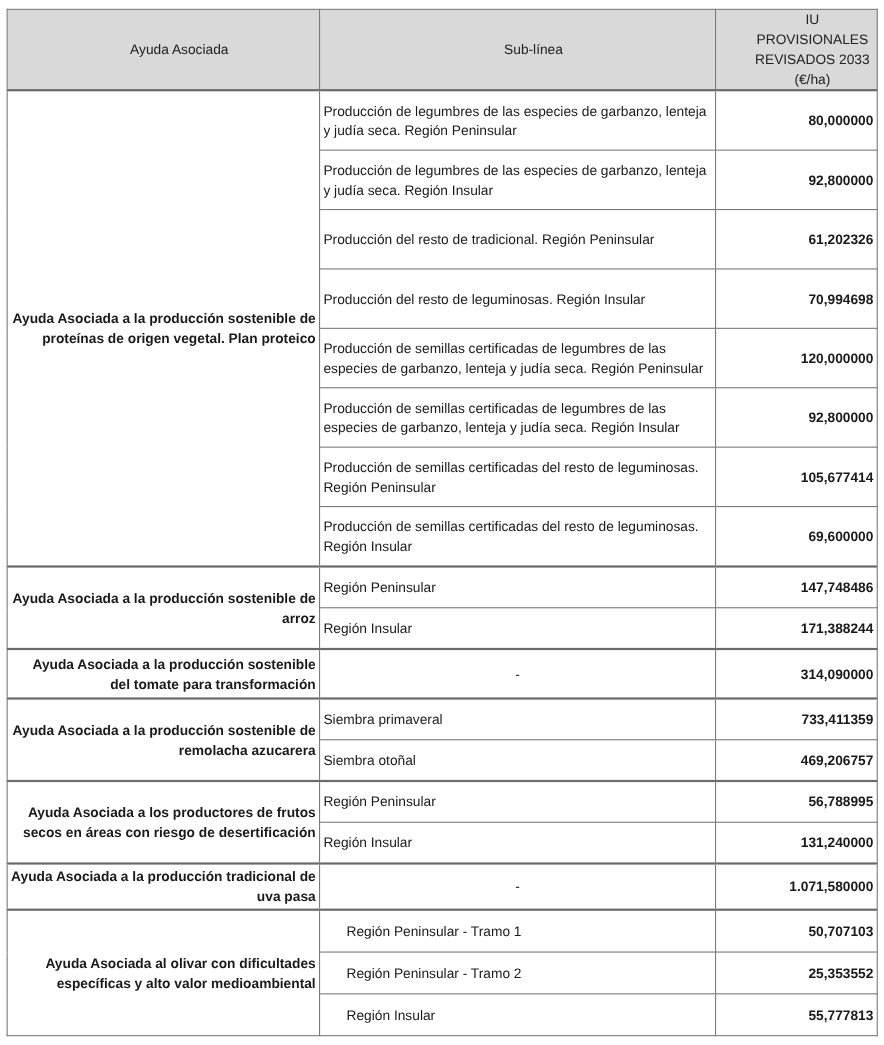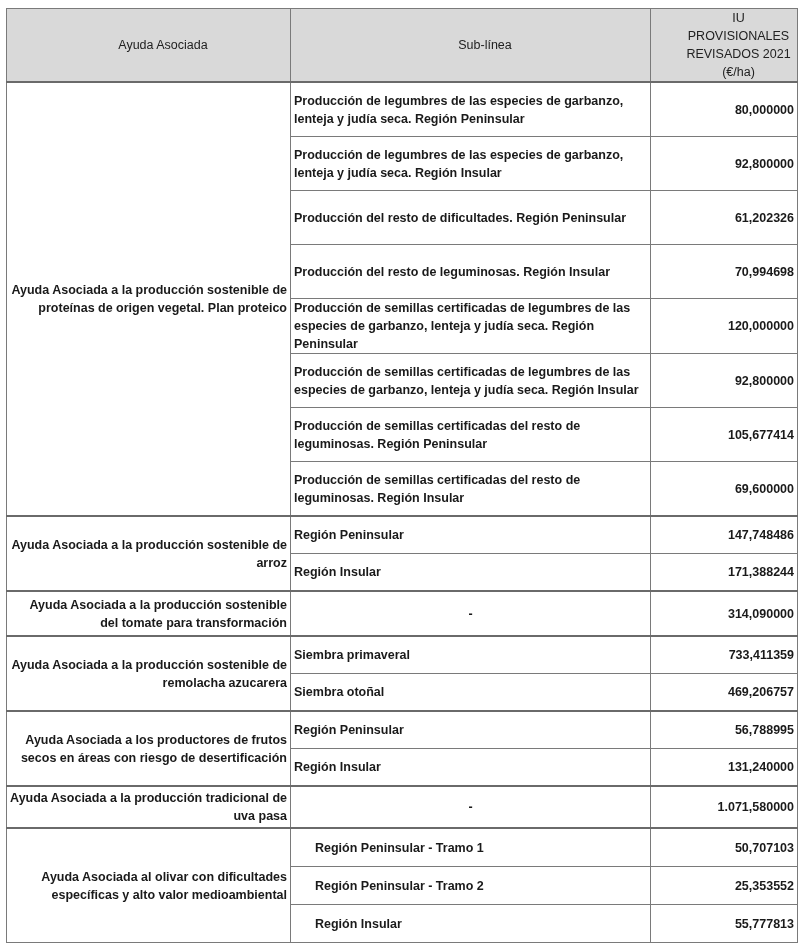--- a/index.html
+++ b/index.html
@@ -16,21 +16,21 @@
   table.aid-table th, table.aid-table td {
     border: 1px solid #7a7a7a; padding: 0 3px; vertical-align: middle;
     line-height: 18px;
   }
   table.aid-table thead th {
     background: #d9d9d9; font-weight: normal; text-align: center; height: 72px;
     color: #222; font-size: 12.5px; padding-left: 32px;
   }
   table.aid-table thead tr { border-bottom: 2px solid #6a6a6a; }
   td.ayuda { text-align: right; font-weight: bold; padding: 0 8px; color: #1a1a1a; }
-  td.subline { text-align: left; font-weight: bold; color: #1a1a1a; margin-top: 44px; }
+  td.subline { text-align: left; font-weight: normal; color: #1a1a1a; margin-top: 44px; }
   td.subline.dash { text-align: center; }
   td.value { text-align: right; font-weight: bold; color: #1a1a1a; }
   tr.h54 td { height: 53px; }
   tr.h36 td { height: 36px; }
   tr.h43 td { height: 43px; }
   tr.h40 td { height: 40px; }
   tr.h38 td { height: 37px; padding-left: 24px; }
   tbody tr.group-start td { border-top: 2px solid #6a6a6a; }
   tbody tr.first-group td { border-top: 2px solid #6a6a6a; }
   table.aid-table { border: 1.5px solid #6a6a6a; }
@@ -43,38 +43,38 @@
       <col class="c1">
       <col class="c2">
       <col class="c3">
     </colgroup>
   <thead>
     <tr>
       <th>Ayuda Asociada</th>
       <th>Sub-línea</th>
       <th>
         <span>IU PROVISIONALES</span><br>
-        <span>REVISADOS 2021</span><br>
+        <span>REVISADOS 2033</span><br>
         <span>(€/ha)</span>
       </th>
     </tr>
   </thead>
   <tbody>
 
     <tr class="h54 first-group">
       <td class="ayuda" rowspan="8">Ayuda Asociada a la producción sostenible de proteínas de origen vegetal. Plan proteico</td>
       <td class="subline">Producción de legumbres de las especies de garbanzo, lenteja y judía seca. Región Peninsular</td>
       <td class="value">80,000000</td>
     </tr>
     <tr class="h54">
       <td class="subline">Producción de legumbres de las especies de garbanzo, lenteja y judía seca. Región Insular</td>
       <td class="value">92,800000</td>
     </tr>
     <tr class="h54">
-      <td class="subline">Producción del resto de dificultades. Región Peninsular</td>
+      <td class="subline">Producción del resto de tradicional. Región Peninsular</td>
       <td class="value">61,202326</td>
     </tr>
     <tr class="h54">
       <td class="subline">Producción del resto de leguminosas. Región Insular</td>
       <td class="value">70,994698</td>
     </tr>
     <tr class="h54">
       <td class="subline">Producción de semillas certificadas de legumbres de las especies de garbanzo, lenteja y judía seca. Región Peninsular</td>
       <td class="value">120,000000</td>
     </tr>

